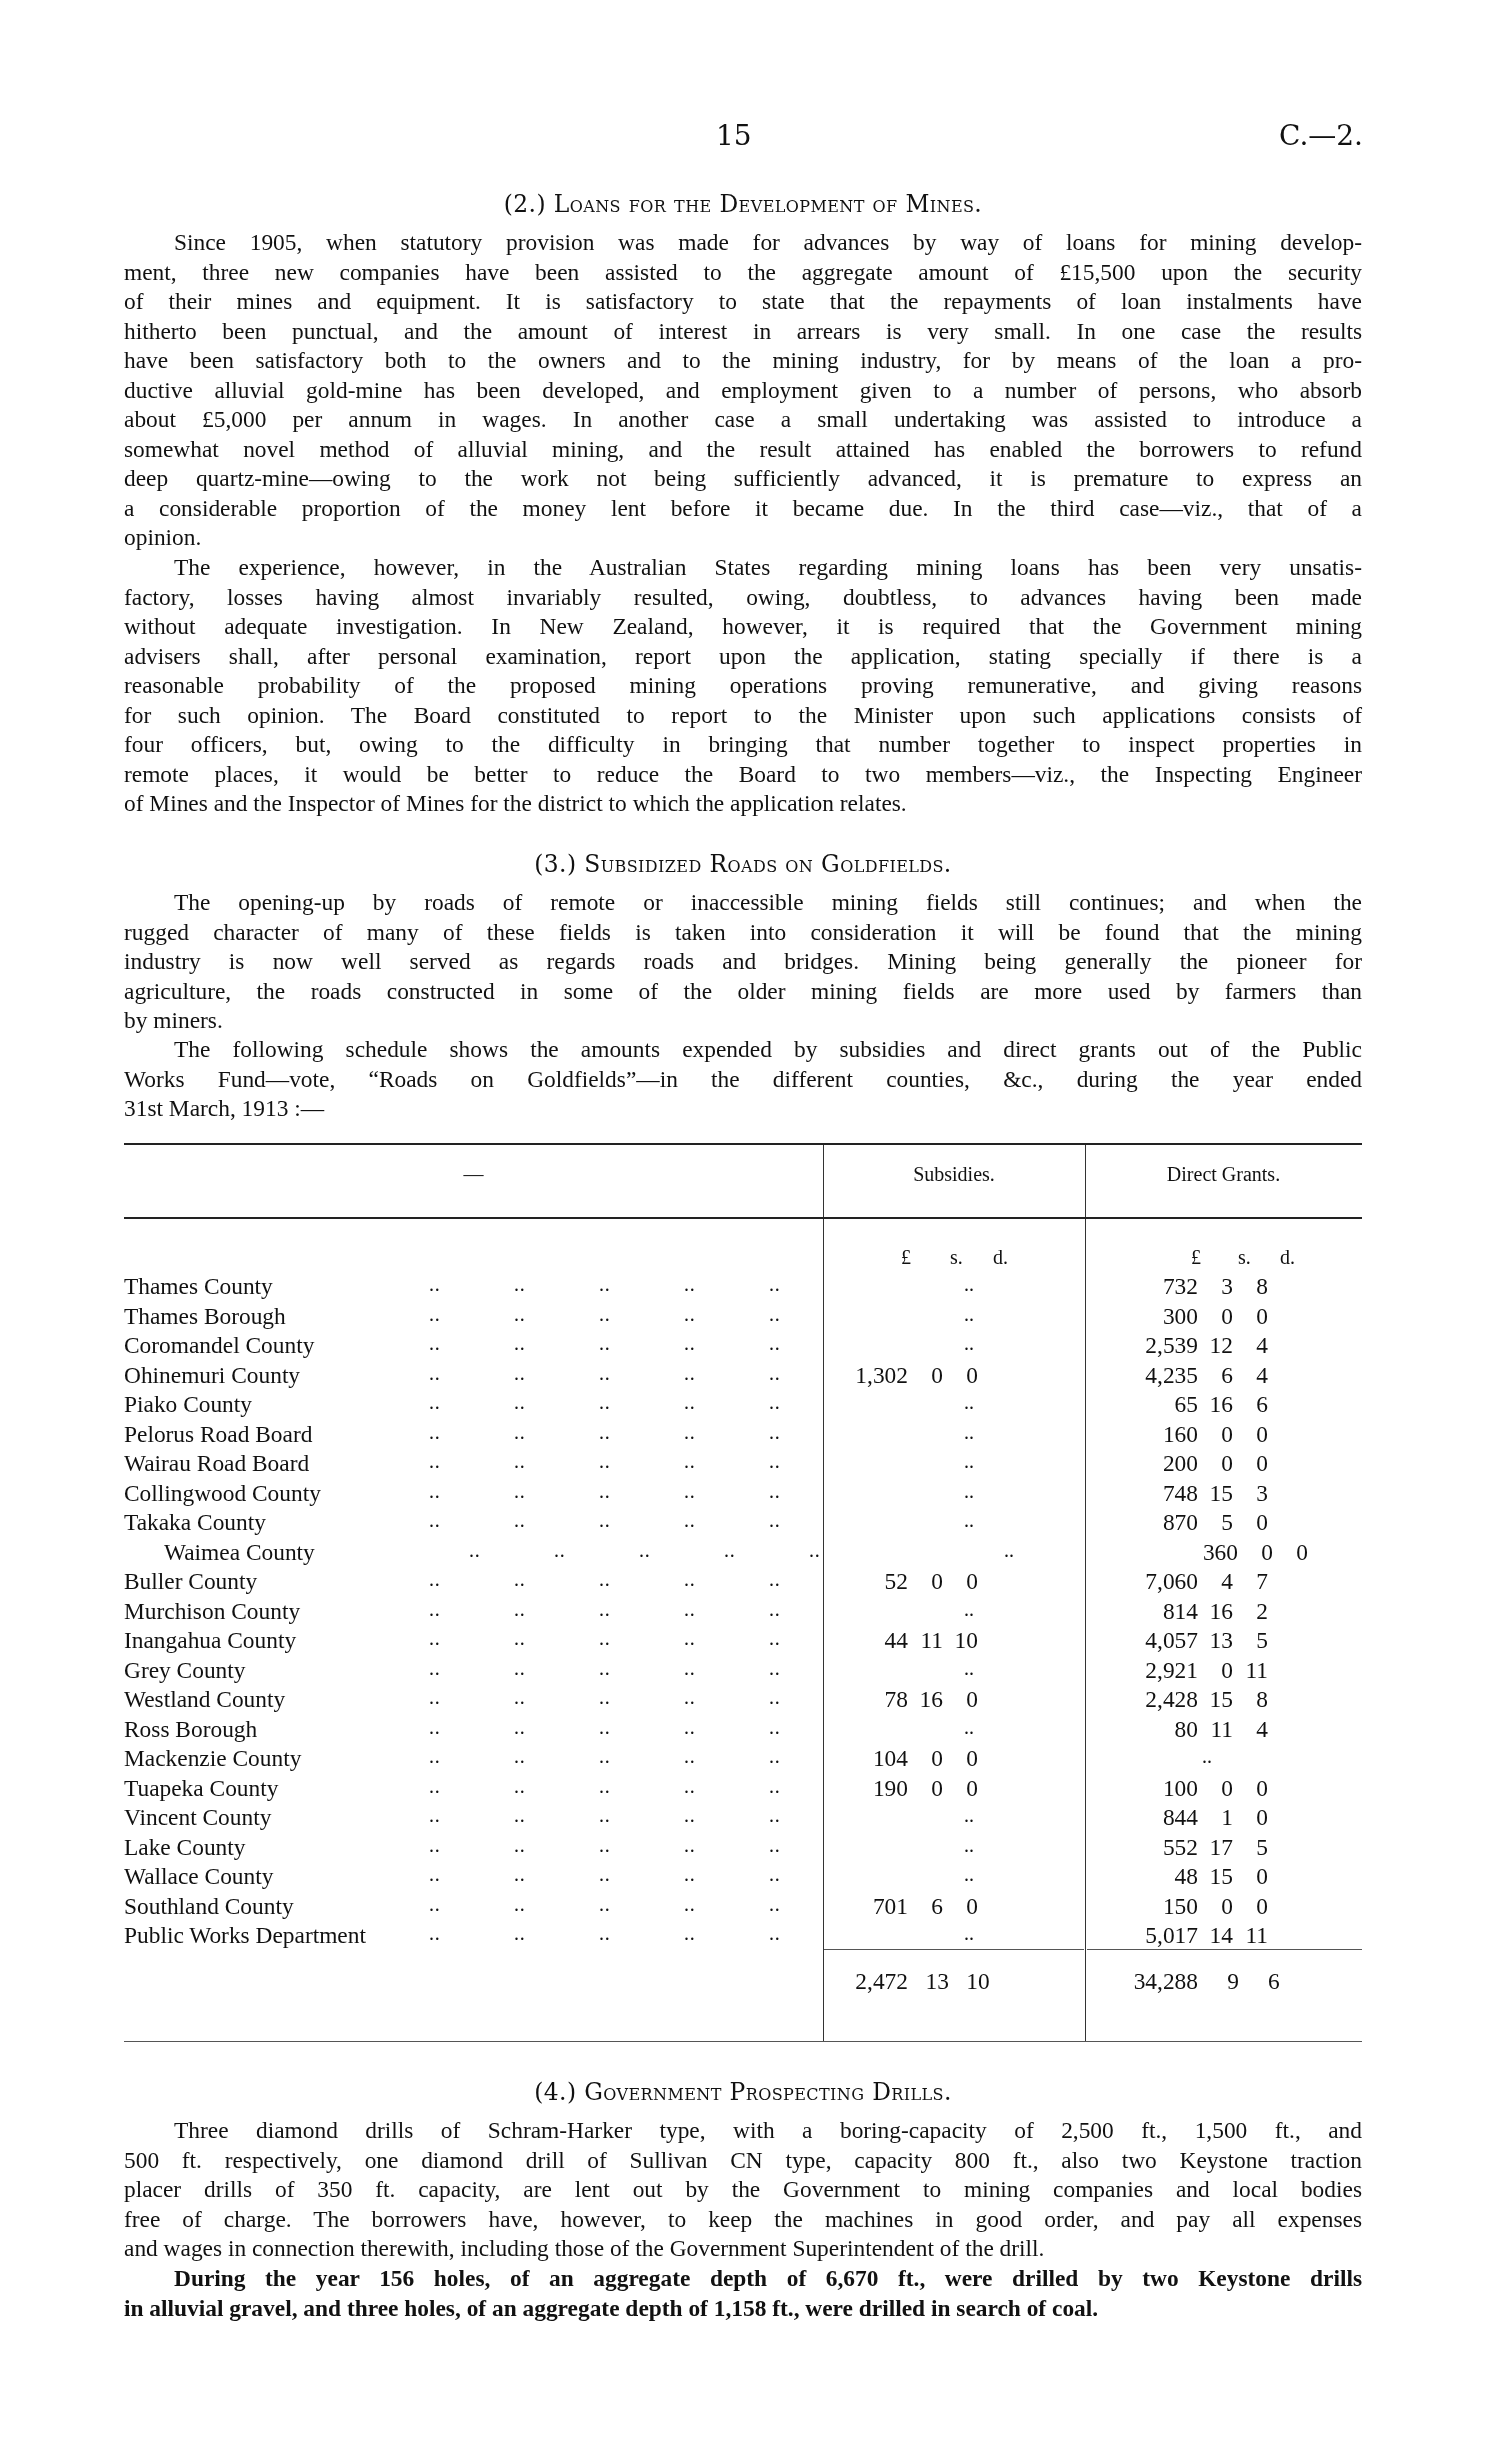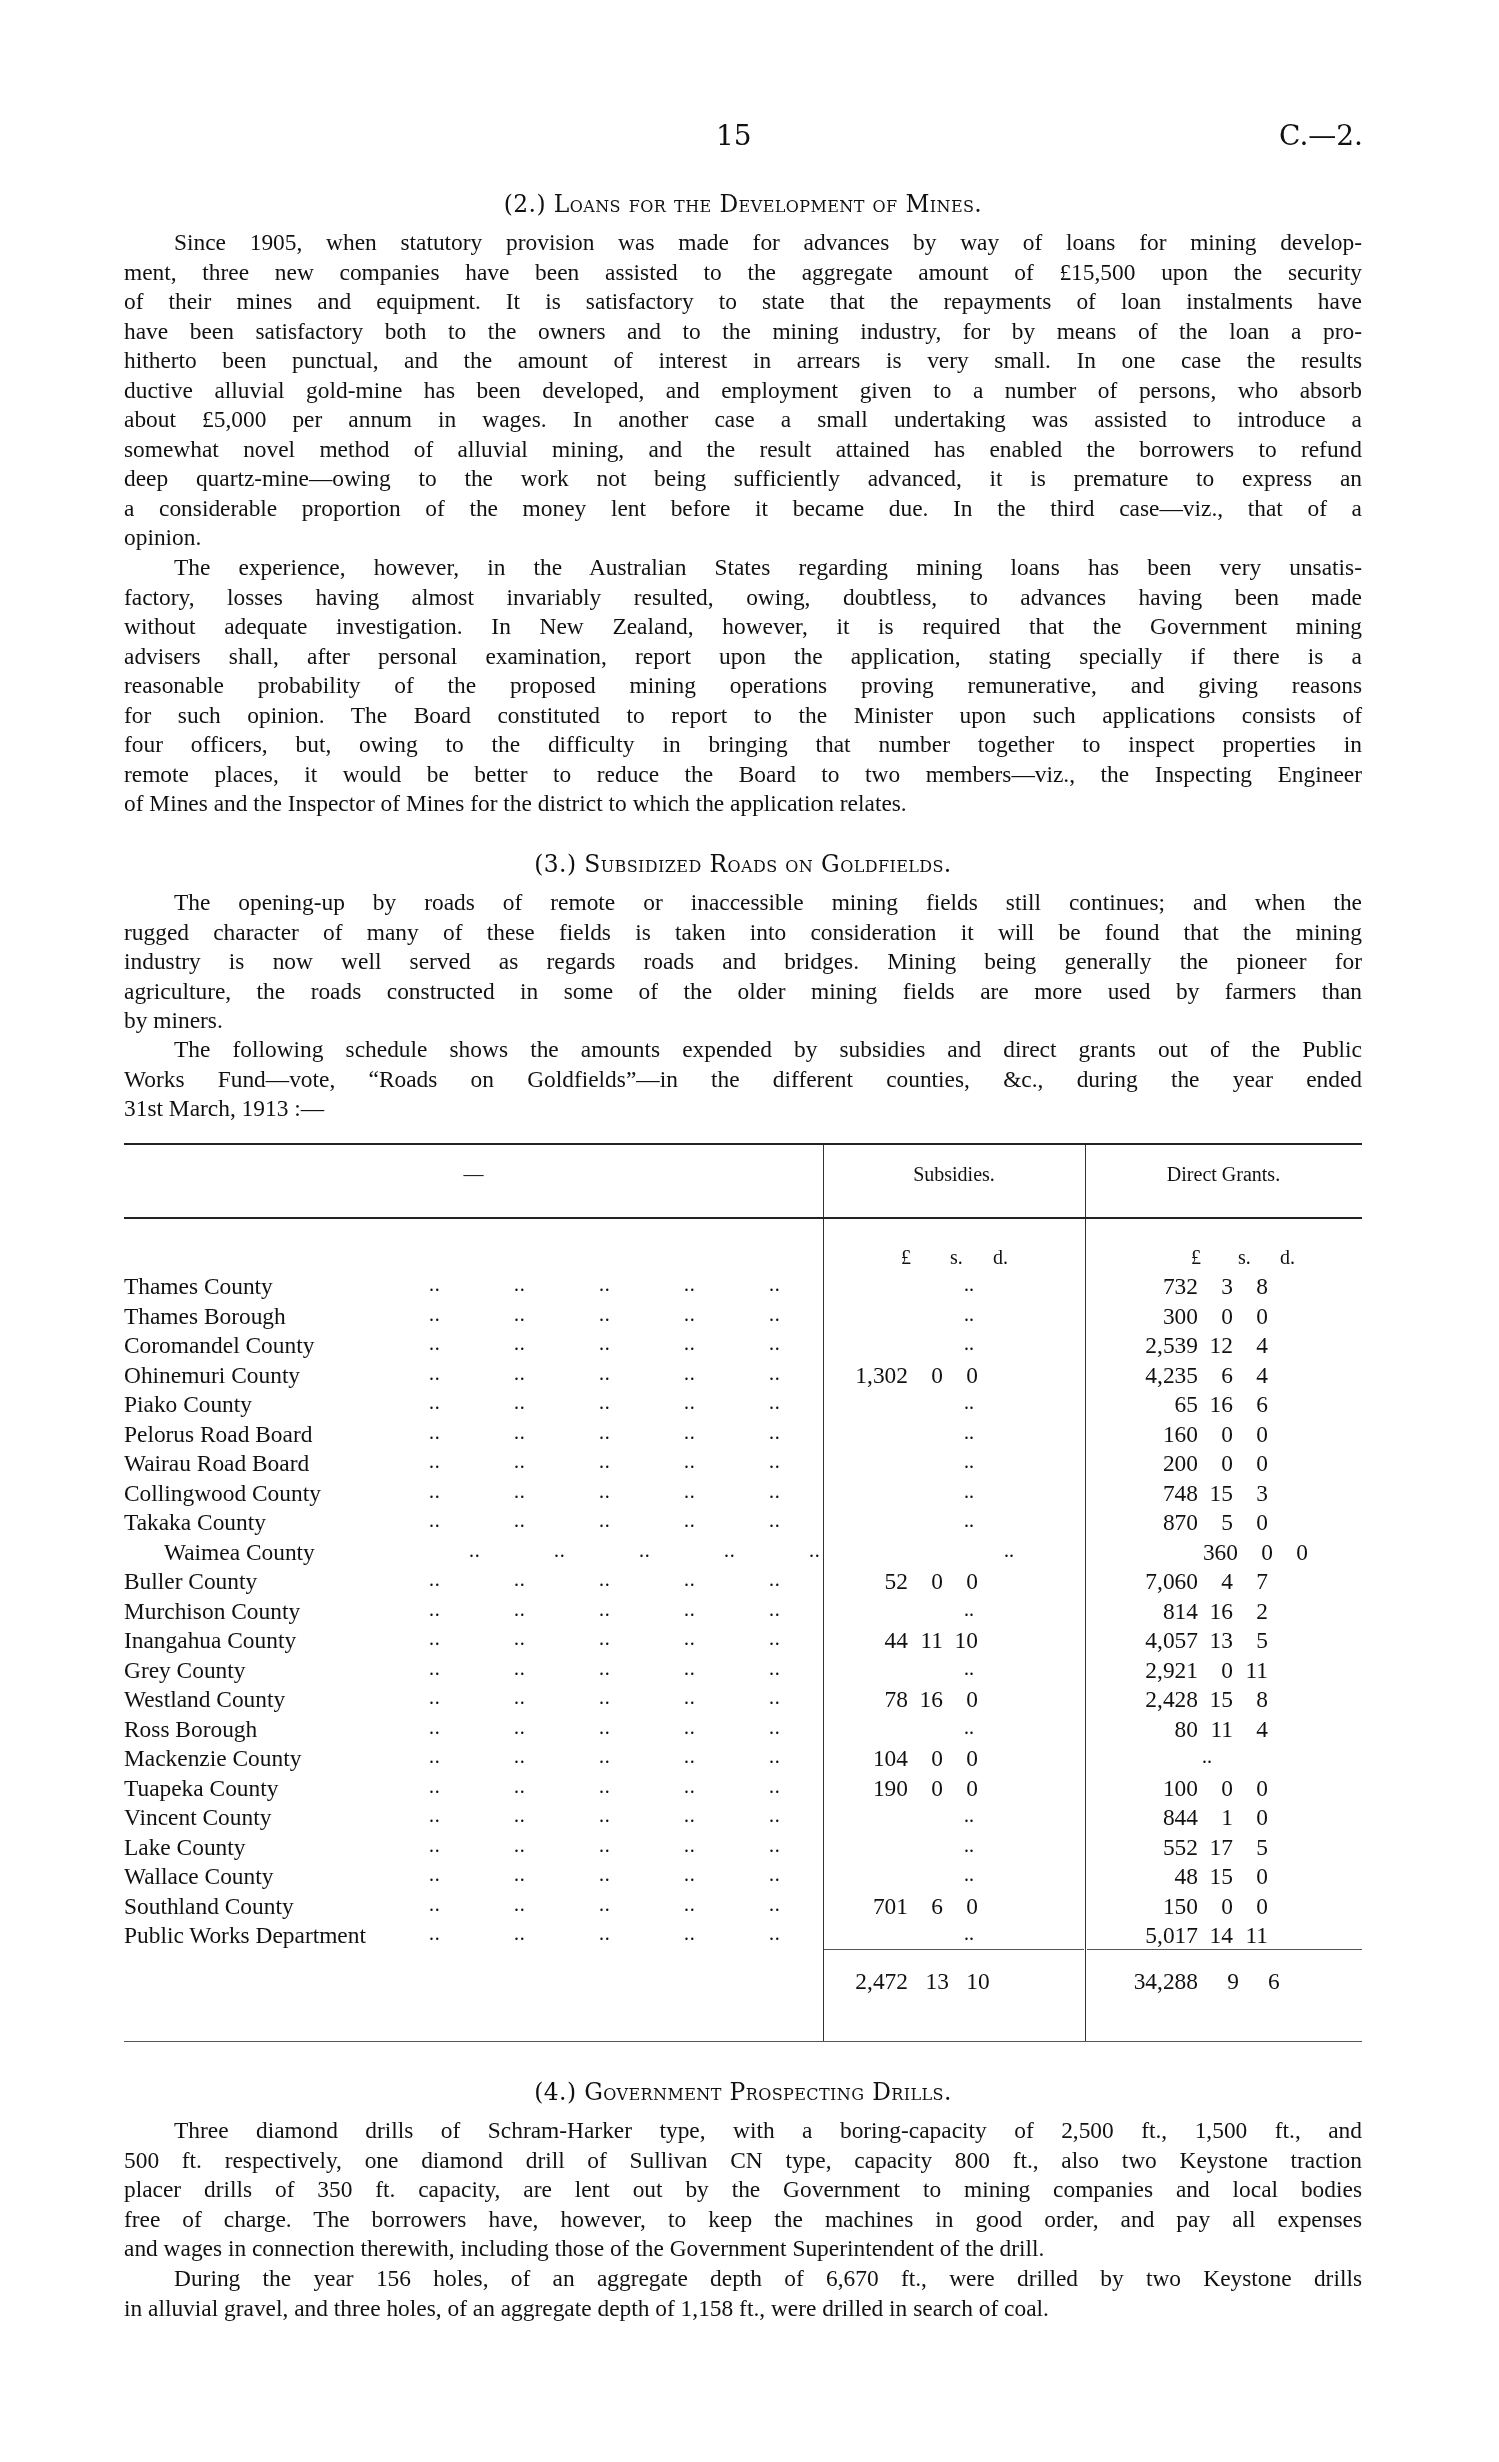--- a/index.html
+++ b/index.html
@@ -35,22 +35,22 @@
 <body>
 
 <div class="page-num">15</div>
 <div class="page-ref">C.—2.</div>
 
 <div class="heading" style="top:190px;">(2.) Loans for the Development of Mines.</div>
 <div class="para" style="top:228px;">
     <span class="ln first">Since 1905, when statutory provision was made for advances by way of loans for mining develop-</span>
     <span class="ln">ment, three new companies have been assisted to the aggregate amount of £15,500 upon the security</span>
     <span class="ln">of their mines and equipment. It is satisfactory to state that the repayments of loan instalments have</span>
+    <span class="ln">hitherto been punctual, and the amount of interest in arrears is very small. In one case the results</span>
     <span class="ln">have been satisfactory both to the owners and to the mining industry, for by means of the loan a pro-</span>
-    <span class="ln">hitherto been punctual, and the amount of interest in arrears is very small. In one case the results</span>
     <span class="ln">ductive alluvial gold-mine has been developed, and employment given to a number of persons, who absorb</span>
     <span class="ln">about £5,000 per annum in wages. In another case a small undertaking was assisted to introduce a</span>
     <span class="ln">somewhat novel method of alluvial mining, and the result attained has enabled the borrowers to refund</span>
     <span class="ln">deep quartz-mine—owing to the work not being sufficiently advanced, it is premature to express an</span>
     <span class="ln">a considerable proportion of the money lent before it became due. In the third case—viz., that of a</span>
     <span class="ln last">opinion.</span>
   </div>
 <div class="para" style="top:553px;">
     <span class="ln first">The experience, however, in the Australian States regarding mining loans has been very unsatis-</span>
     <span class="ln">factory, losses having almost invariably resulted, owing, doubtless, to advances having been made</span>
@@ -348,17 +348,17 @@
 </div>
 
 <div class="heading" style="top:2078px;">(4.) Government Prospecting Drills.</div>
 <div class="para" style="top:2116px;">
     <span class="ln first">Three diamond drills of Schram-Harker type, with a boring-capacity of 2,500 ft., 1,500 ft., and</span>
     <span class="ln">500 ft. respectively, one diamond drill of Sullivan CN type, capacity 800 ft., also two Keystone traction</span>
     <span class="ln">placer drills of 350 ft. capacity, are lent out by the Government to mining companies and local bodies</span>
     <span class="ln">free of charge. The borrowers have, however, to keep the machines in good order, and pay all expenses</span>
     <span class="ln last">and wages in connection therewith, including those of the Government Superintendent of the drill.</span>
   </div>
-<div class="para" style="top:2264px;">
+<div class="para" style="top:2264px;font-weight:bold;">
     <span class="ln first">During the year 156 holes, of an aggregate depth of 6,670 ft., were drilled by two Keystone drills</span>
     <span class="ln last">in alluvial gravel, and three holes, of an aggregate depth of 1,158 ft., were drilled in search of coal.</span>
   </div>
 
 
 </body></html>

